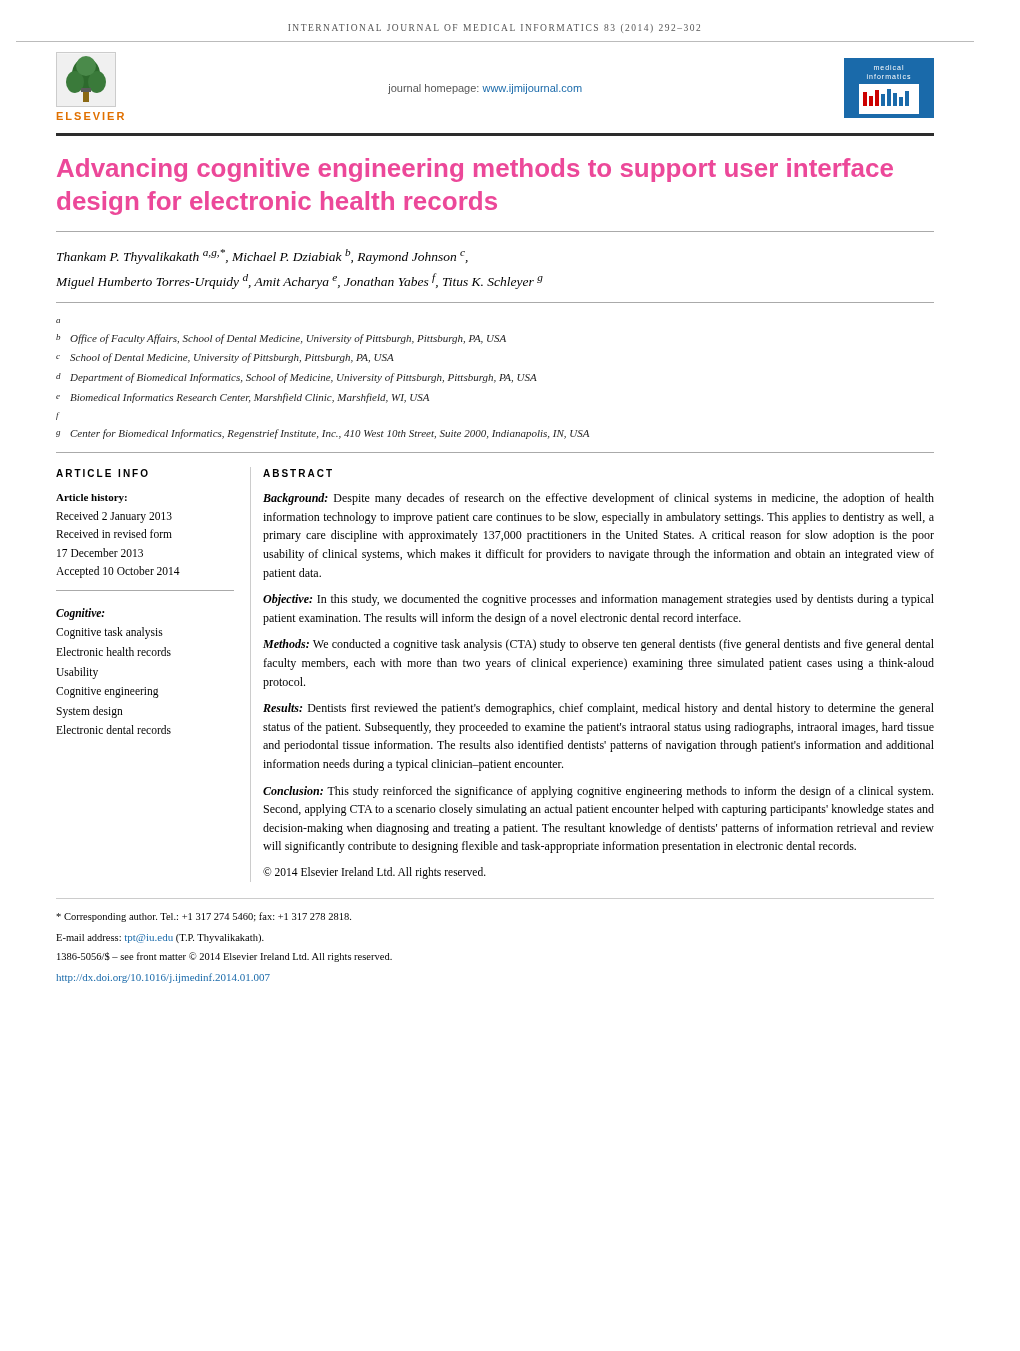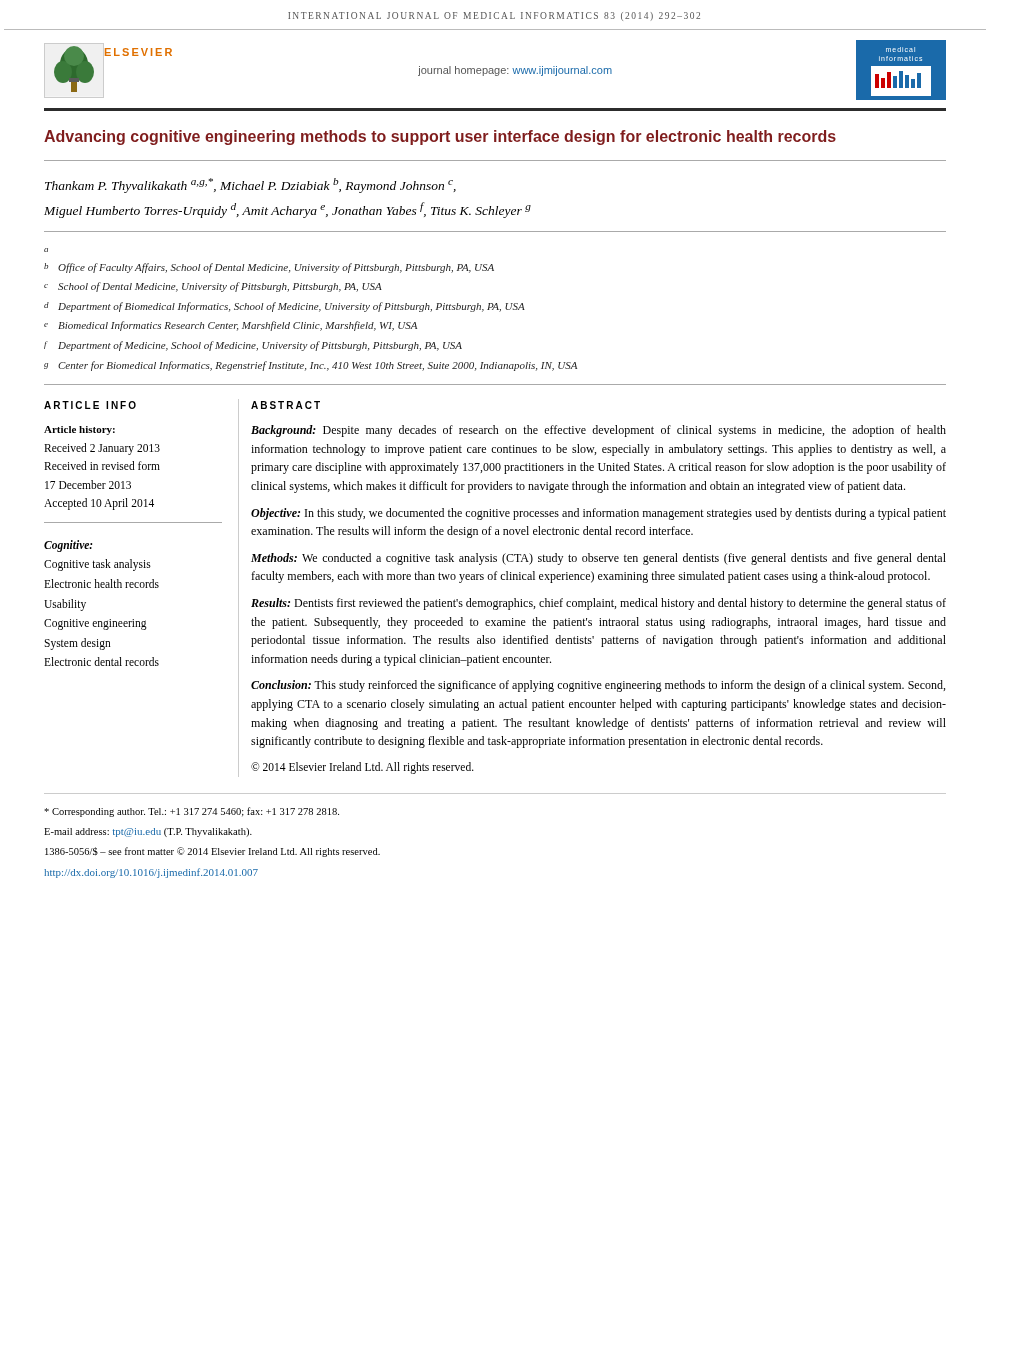--- a/index.html
+++ b/index.html
@@ -9,40 +9,41 @@
       width: 1020px;
       min-height: 1351px;
       color: #000;
       font-size: 13px;
       line-height: 1.4;
     }
     .page {
       width: 990px;
       min-height: 1351px;
       background: #fff;
-      padding: 4px;
+      padding: 16px;
       position: relative;
     }
     .journal-top-bar {
       text-align: center;
       font-size: 9.5px;
       letter-spacing: 1.5px;
       color: #555;
       text-transform: uppercase;
       padding: 6px 40px;
       border-bottom: 1px solid #bbb;
     }
     .header-logos {
       display: flex;
       align-items: center;
       justify-content: space-between;
       padding: 10px 40px 8px 40px;
     }
     .elsevier-logo {
       display: flex;
+      flex-direction: column;
       align-items: flex-start;
     }
     .elsevier-tree {
       width: 60px;
       height: 55px;
       background: #f5f5f5;
       border: 1px solid #ccc;
       display: flex;
       align-items: center;
       justify-content: center;
@@ -84,25 +85,25 @@
     .divider-thick {
       height: 3px;
       background: #2c2c2c;
       margin: 0 40px;
     }
     
     .article-content {
       padding: 16px 40px 20px 40px;
     }
     .article-title {
-      font-size: 16px;
+      font-size: 26px;
       font-weight: bold;
       line-height: 1.3;
       margin-bottom: 12px;
-      color: #7f1d1d;
+      color: #ec4899;
       font-family: Arial, sans-serif;
     }
     .divider-thin {
       height: 1px;
       background: #aaa;
       margin: 10px 0;
     }
     .authors {
       font-size: 13.5px;
       font-style: italic;
@@ -303,41 +304,40 @@
       <div class="affil-item">
         <span class="affil-sup">d</span>
         <span>Department of Biomedical Informatics, School of Medicine, University of Pittsburgh, Pittsburgh, PA, USA</span>
       </div>
       <div class="affil-item">
         <span class="affil-sup">e</span>
         <span>Biomedical Informatics Research Center, Marshfield Clinic, Marshfield, WI, USA</span>
       </div>
       <div class="affil-item">
         <span class="affil-sup">f</span>
-        <span>Department of Medicine, School of Medicine, University of Pittsburgh, Pittsburgh, PA, USA</span>
       </div>
       <div class="affil-item">
         <span class="affil-sup">g</span>
         <span>Center for Biomedical Informatics, Regenstrief Institute, Inc., 410 West 10th Street, Suite 2000, Indianapolis, IN, USA</span>
       </div>
     </div>
 
     <div class="divider-thin"></div>
 
     <div class="two-col">
 
       <div class="col-left">
         <div class="section-label">ARTICLE INFO</div>
 
         <div class="article-info-section">
           <div class="article-info-label">Article history:</div>
           <div>Received 2 January 2013</div>
           <div>Received in revised form</div>
           <div>17 December 2013</div>
-          <div>Accepted 10 April 2014</div>
+          <div>Accepted 10 October 2014</div>
         </div>
 
         <div class="divider-thin" style="margin: 10px 0;"></div>
 
         <div class="keywords-section">
           <span class="keywords-label">Cognitive:</span>
           <span class="keyword-item">Cognitive task analysis</span>
           <span class="keyword-item">Electronic health records</span>
           <span class="keyword-item">Usability</span>
           <span class="keyword-item">Cognitive engineering</span>

